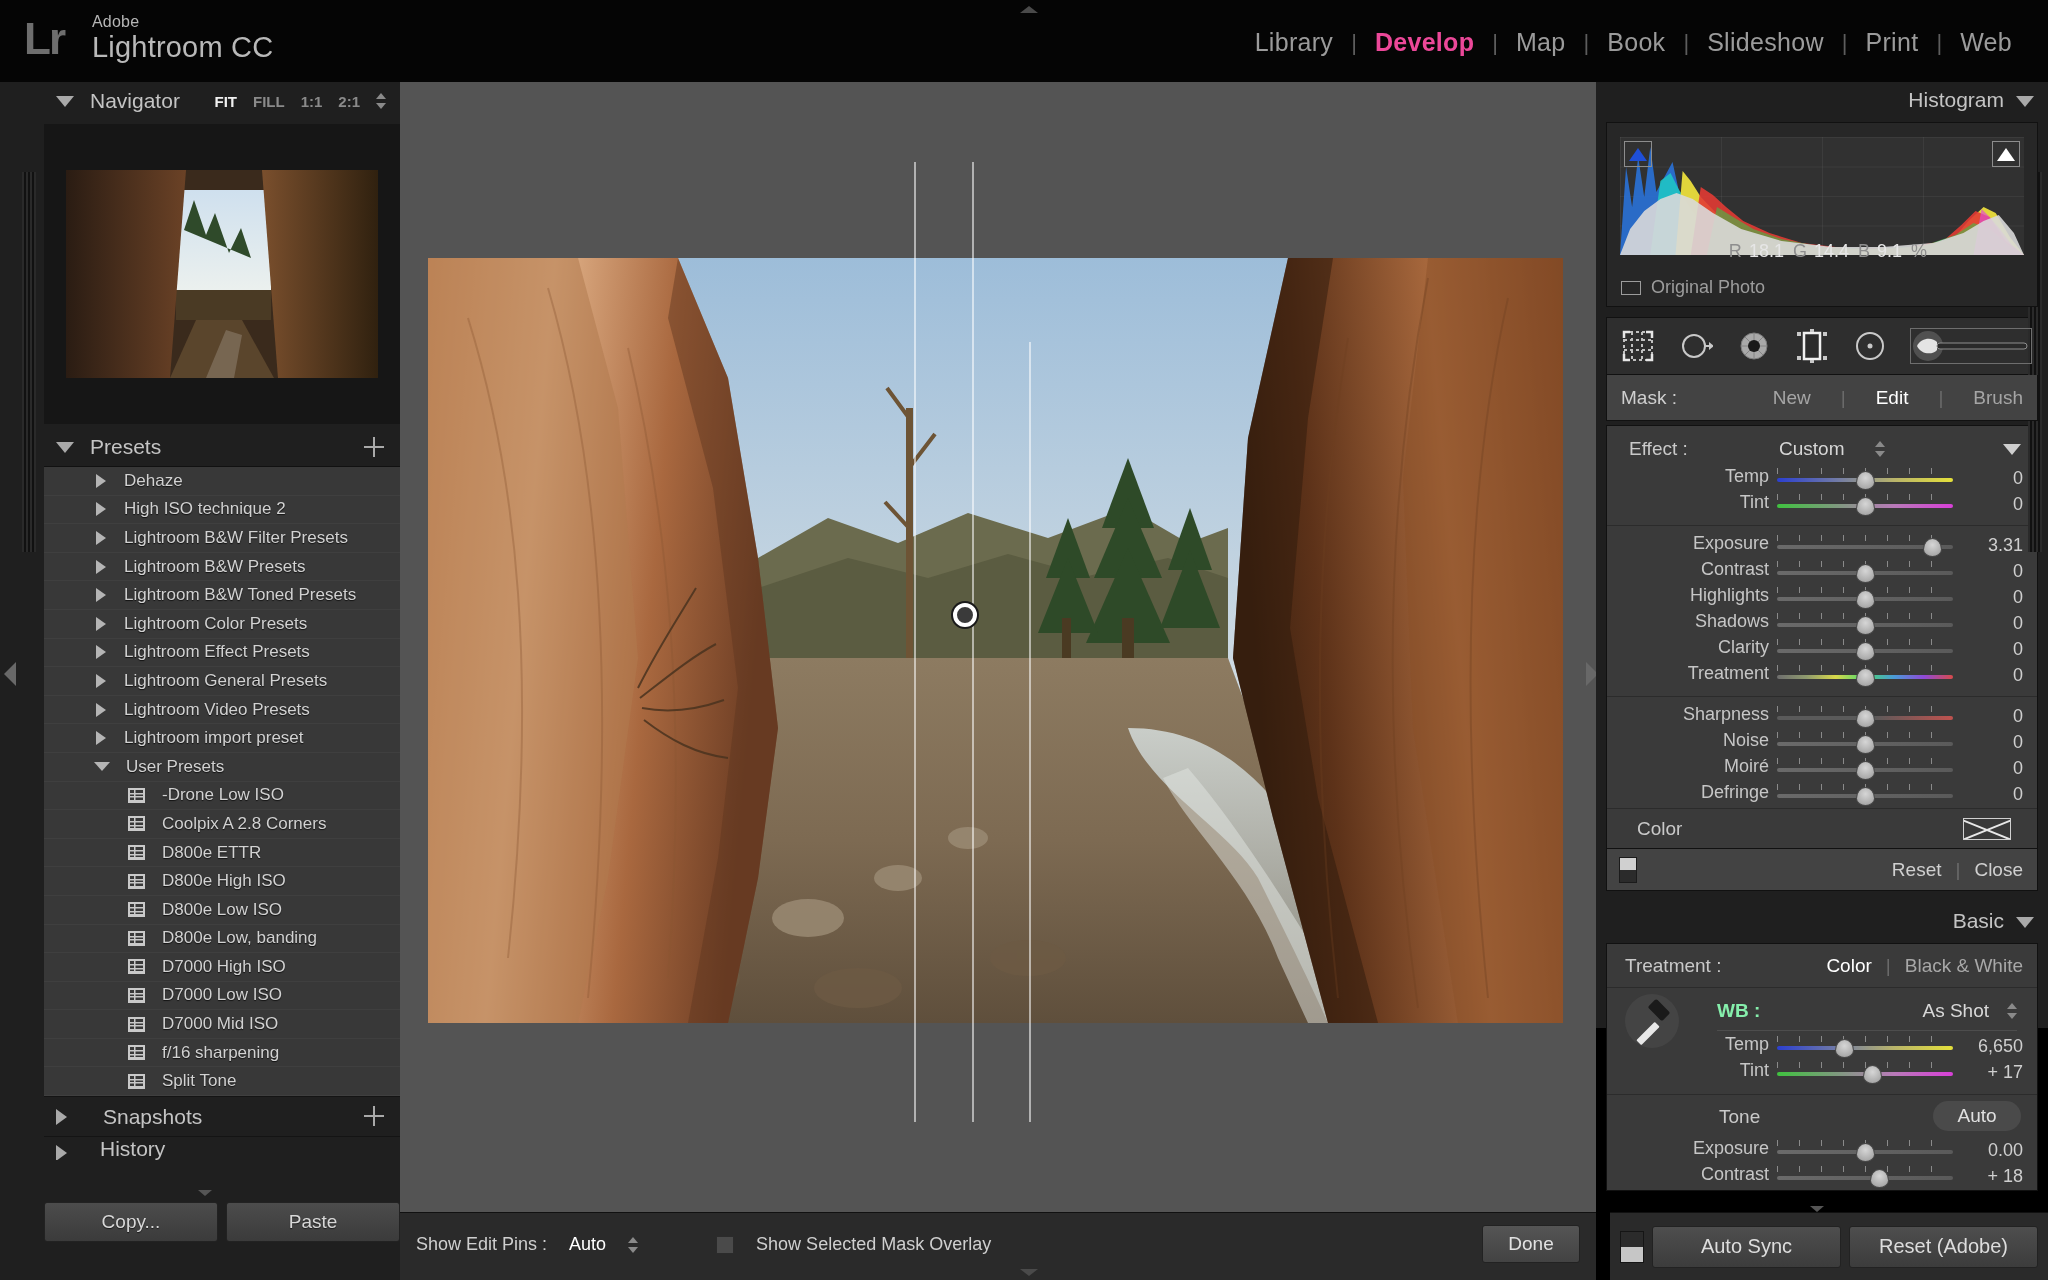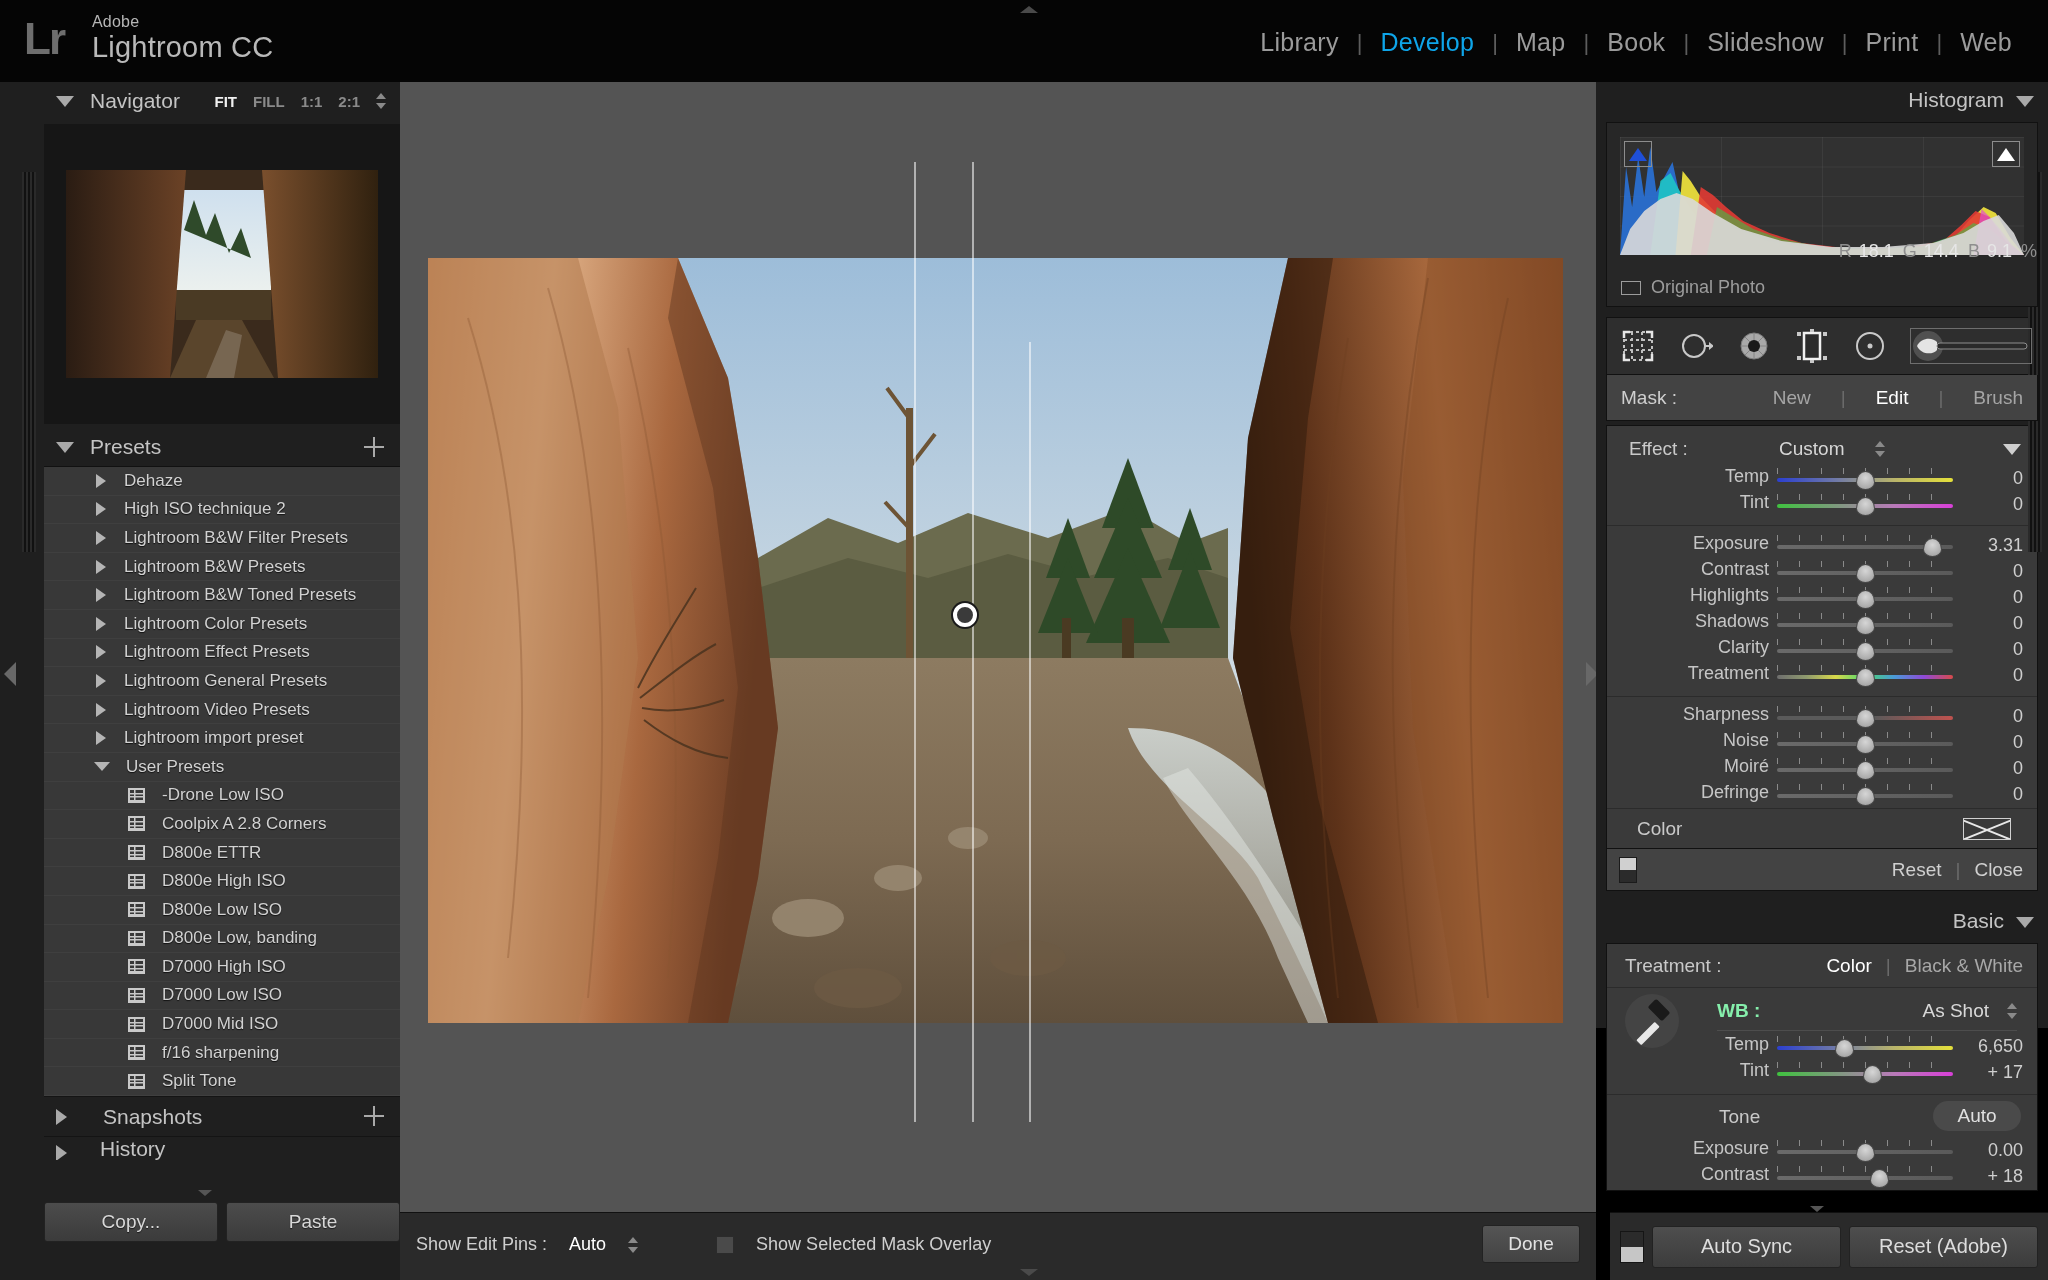--- a/index.html
+++ b/index.html
@@ -11,21 +11,21 @@
   #app { position:relative; width:2048px; height:1280px; background:#000; }
 
   
   .topbar { position:absolute; left:0; top:0; width:2048px; height:82px; background:#050505; }
   .lr-logo { position:absolute; left:24px; top:16px; font-size:44px; font-weight:bold; color:#6e6e6e; letter-spacing:-2px; line-height:46px; font-family:"Liberation Sans",sans-serif;text-align:right;}
   .brand { position:absolute; left:92px; top:14px; line-height:1; }
   .brand .adobe { font-size:16px; color:#b6b6b6; letter-spacing:.2px; display:block; margin-bottom:3px;}
   .brand .prod  { font-size:29px; color:#b9b9b9; letter-spacing:.2px; display:block; font-weight:300;}
   .modules { position:absolute; right:18px; top:28px; display:flex; align-items:center; gap:0; }
   .module { font-size:25px; color:#9b9b9b; padding:0 18px; cursor:pointer; letter-spacing:.3px;}
-  .module.active { color:#0ea5e9; }
+  .module.active { color:#ec4899;font-weight:bold; }
   .msep { color:#5d5d5d; font-size:22px; }
   .top-caret { position:absolute; left:1020px; top:6px; width:0;height:0;
       border-left:9px solid transparent;border-right:9px solid transparent;border-bottom:7px solid #4a4a4a;}
 
   
   .leftpanel { position:absolute; left:0; top:82px; width:400px; height:1198px; background:#1f1f1f; }
   .lp-inner { position:absolute; left:44px; top:0; width:356px; }
   .left-edge-bar { position:absolute; left:22px; top:90px; width:14px; height:380px;
      background:repeating-linear-gradient(90deg,#2a2a2a 0 2px,#111 2px 4px); }
   .lp-arrow { position:absolute; left:4px; top:580px; width:0;height:0;
@@ -102,21 +102,21 @@
   .rp-hdr .tri-down { position:absolute; right:14px; top:14px;}
   .histbox { margin:2px 10px 0 10px; background:#272727; border:1px solid #111; height:185px; position:relative;}
   .histplot { position:absolute; left:13px; top:14px; right:13px; height:118px; background:#313131;
      background-image:linear-gradient(90deg,rgba(255,255,255,.05) 1px,transparent 1px),
                       linear-gradient(rgba(255,255,255,.05) 1px,transparent 1px);
      background-size:25% 25%;}
   .clipL,.clipR{ position:absolute; top:4px; width:28px; height:26px; border:1px solid #8d8d8d;}
   .clipL{left:4px;} .clipR{right:4px;}
   .clipTri{position:absolute;left:4px;top:6px;width:0;height:0;border-left:9px solid transparent;border-right:9px solid transparent;border-bottom:13px solid #fff;}
   .clipL .clipTri{border-bottom-color:#1f4fd8;}
-  .rgbline { position:absolute; left:12px; right:0; bottom:44px; text-align:right; font-size:18px; color:#8e8e8e;}
+  .rgbline { position:absolute; left:12px; right:0; bottom:44px; text-align:center; font-size:18px; color:#8e8e8e;}
   .rgbline b { color:#e6e6e6; font-weight:normal; margin:0 4px 0 2px;}
   .origphoto { position:absolute; left:14px; bottom:8px; font-size:18px; color:#9c9c9c; display:flex; align-items:center; gap:10px;}
   .ophbox { width:20px;height:14px;border:1px solid #9c9c9c;}
 
   .masktools { margin:10px 10px 0 10px; background:#2e2e2e; border:1px solid #111; height:58px;
      display:flex; align-items:center; padding-left:14px; gap:24px;}
   .mt { width:34px; height:34px; position:relative; cursor:pointer;}
   .mt.sel { box-shadow:0 0 0 1px #6e6e6e; }
 
   .maskrow { margin:0 10px; background:#434343; border:1px solid #111; border-top:none; height:46px;

